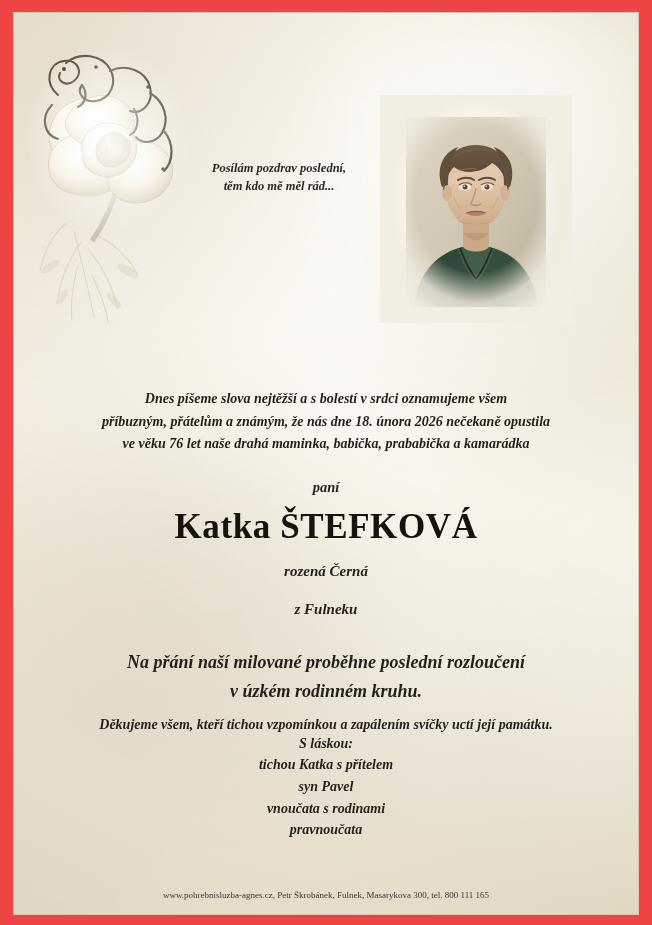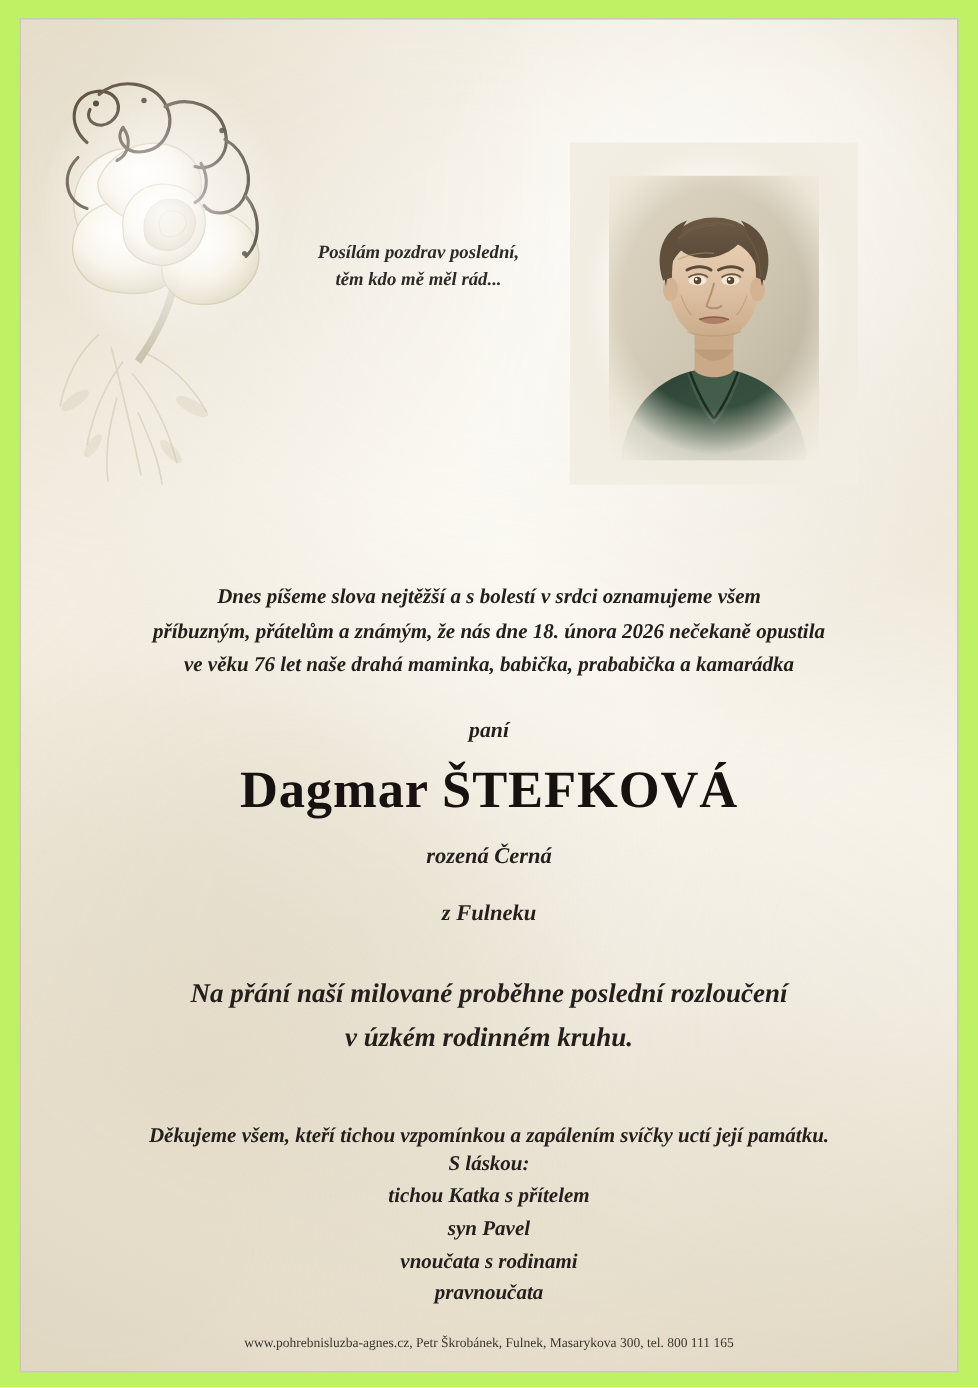--- a/index.html
+++ b/index.html
@@ -13,21 +13,21 @@
     overflow: hidden;
     font-family: "Liberation Serif", serif;
   }
 
   .page {
     position: relative;
     width: 652px;
     height: 925px;
     box-sizing: border-box;
     padding: 12px 13px 10px 13px;
-    background: #bef264;
+    background: #ef4444;
   }
 
   .card {
     position: relative;
     width: 100%;
     height: 100%;
     box-sizing: border-box;
     overflow: hidden;
     border: 1px solid #cfc7b6;
     background:
@@ -141,21 +141,21 @@
     font-style: italic;
   }
   .farewell {
     margin-top: 30px;
     font-size: 18px;
     font-weight: bold;
     font-style: italic;
     line-height: 1.6;
   }
   .thanks {
-    margin-top: 44px;
+    margin-top: 11px;
     font-size: 14px;
     font-weight: bold;
     font-style: italic;
   }
   .signoff {
     font-size: 14px;
     font-weight: bold;
     font-style: italic;
     line-height: 1.55;
   }
@@ -334,21 +334,21 @@
     </div>
 
     <div class="body-block">
       <div class="lead">
         <div>Dnes píšeme slova nejtěžší a s bolestí v srdci oznamujeme všem</div>
         <div>příbuzným, přátelům a známým, že nás dne 18. února 2026 nečekaně opustila</div>
         <div>ve věku 76 let naše drahá maminka, babička, prababička a kamarádka</div>
       </div>
 
       <div class="pani">paní</div>
-      <div class="name">Dagmar ŠTEFKOVÁ</div>
+      <div class="name">Katka ŠTEFKOVÁ</div>
       <div class="maiden">rozená Černá</div>
       <div class="place">z Fulneku</div>
 
       <div class="farewell">
         <div>Na přání naší milované proběhne poslední rozloučení</div>
         <div>v úzkém rodinném kruhu.</div>
       </div>
 
       <div class="thanks">Děkujeme všem, kteří tichou vzpomínkou a zapálením svíčky uctí její památku.</div>
 

